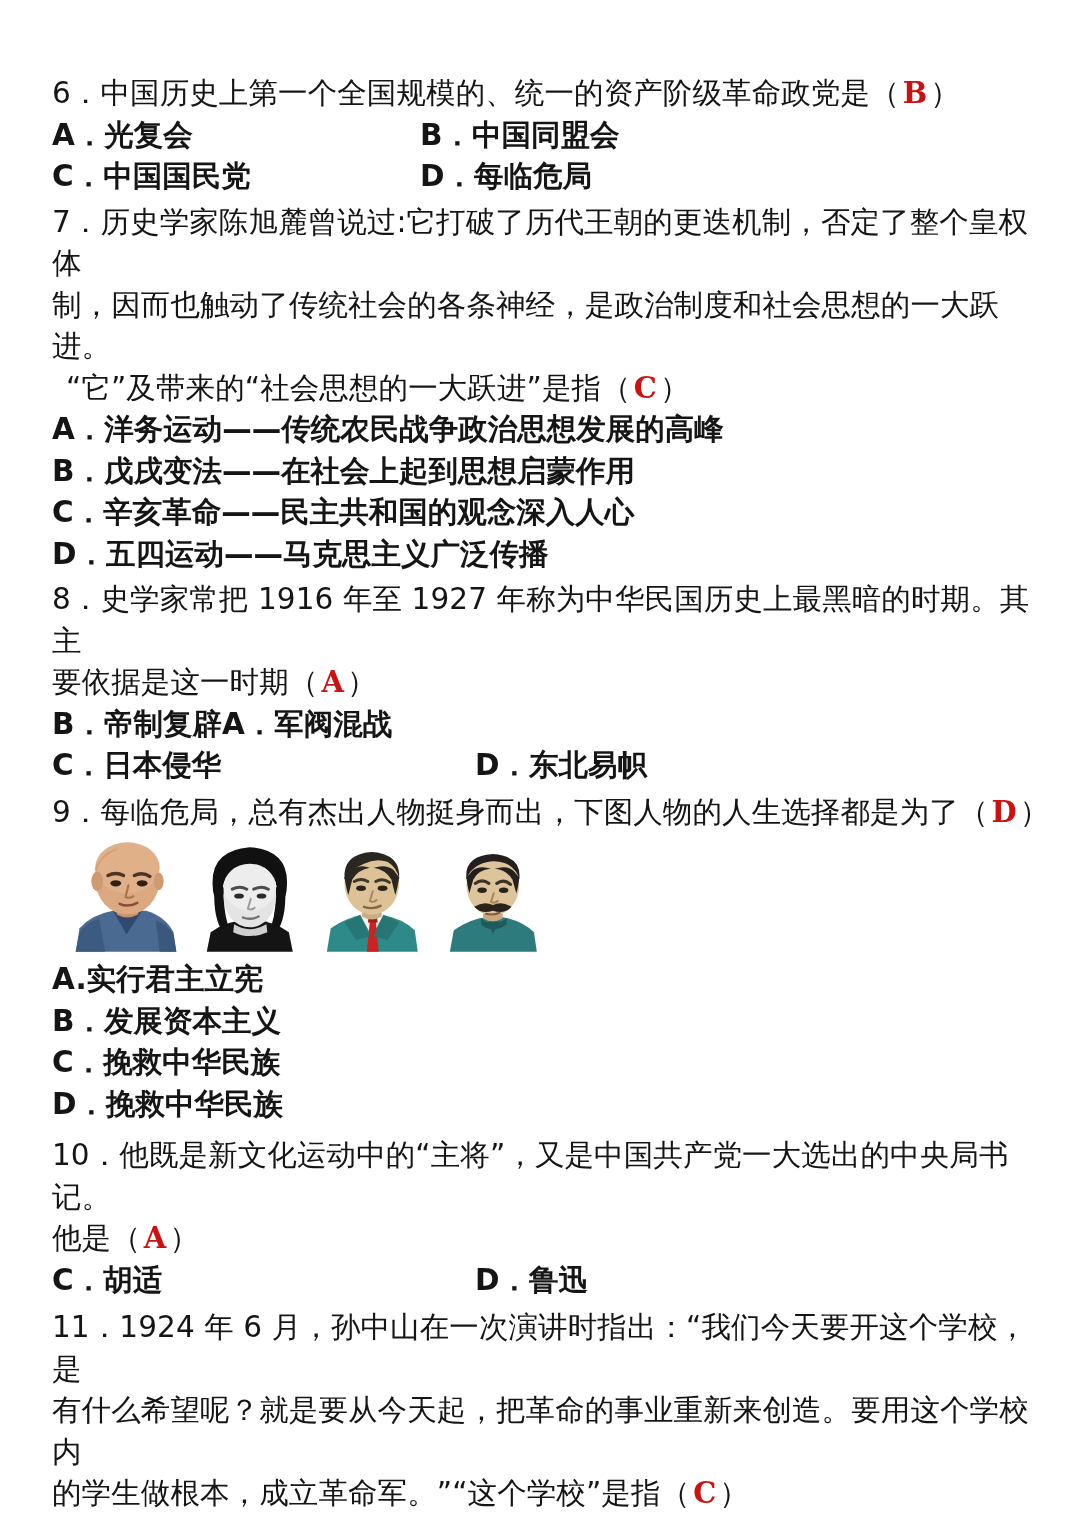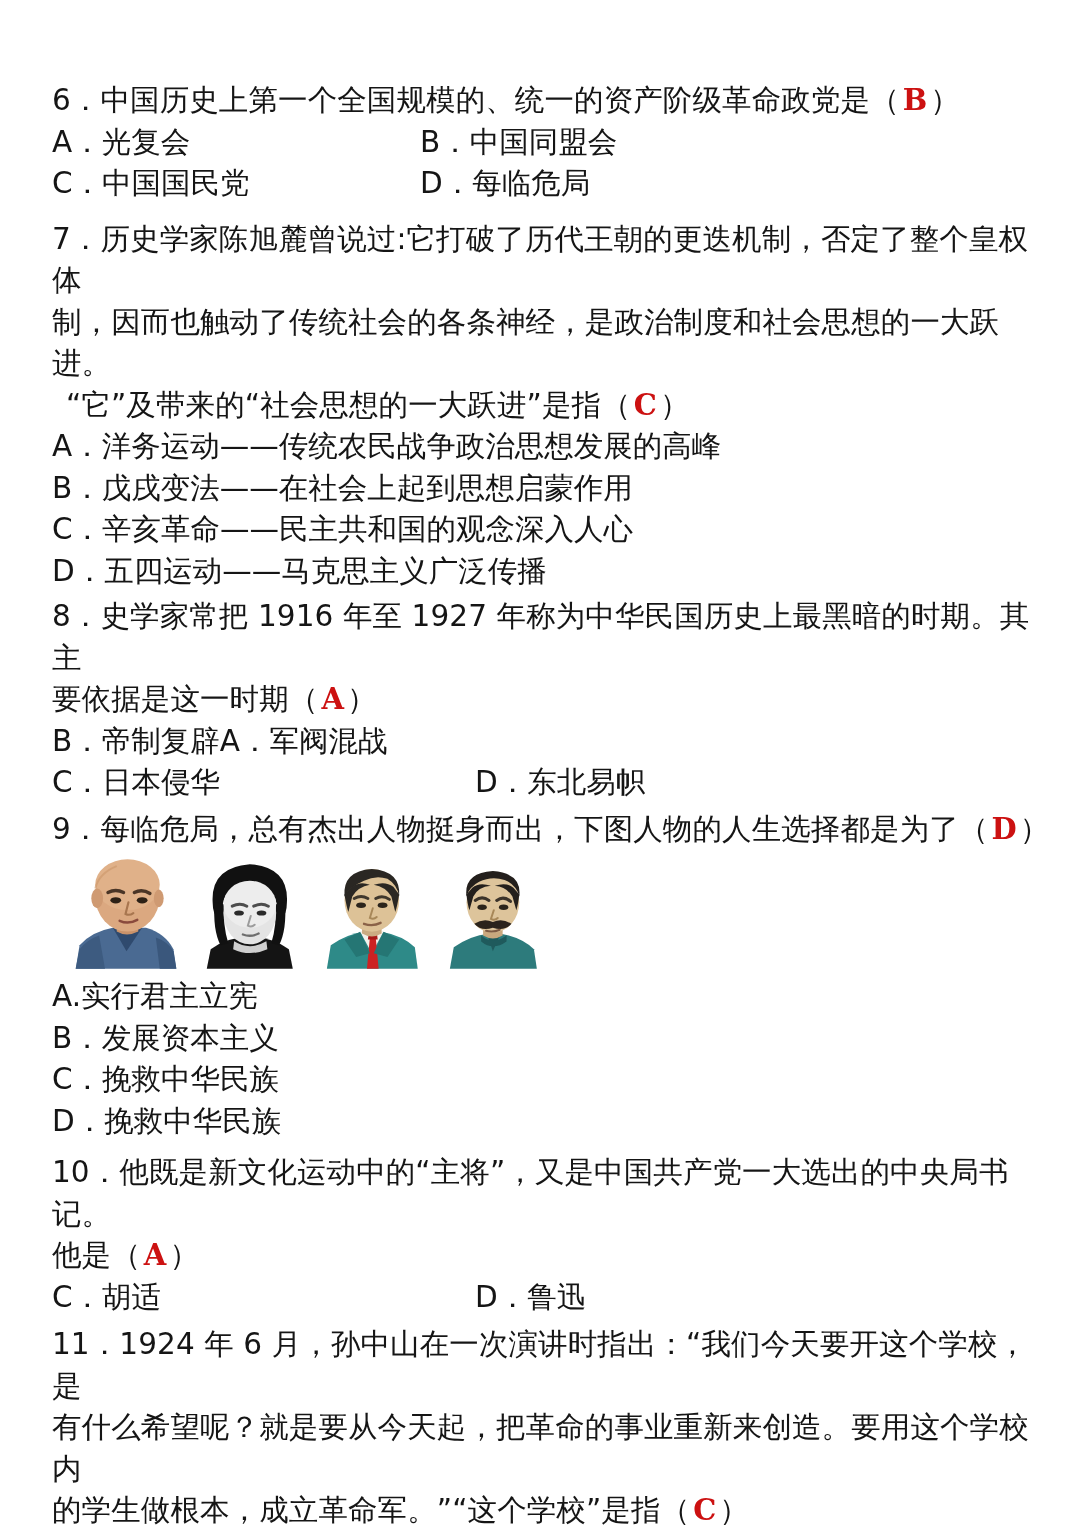--- a/index.html
+++ b/index.html
@@ -36,21 +36,21 @@
   .stem {
     margin: 0 0 0 0;
   }
   .stem-indent {
     text-indent: 14px;
   }
   .opt {
     font-size: 29.5px;
     line-height: 41.5px;
     color: #151515;
-    font-weight: 400;
+    font-weight: 700;
     white-space: pre;
   }
 
   
   .optrow {
     display: flex;
     align-items: baseline;
   }
   .optrow .col-a { width: 368px; flex: 0 0 368px; }
   .optrow .col-a.wide { width: 423px; flex: 0 0 423px; }
@@ -63,22 +63,22 @@
     color: #cc1111;
     font-family: "DejaVu Serif", "Liberation Serif", serif;
     font-weight: bold;
     font-size: 29px;
     padding: 0 3px;
   }
   .paren { letter-spacing: 0; }
 
   
   .q { margin-bottom: 0px; }
-  .q6  { margin-top: 12px; }
-  .q7  { margin-top: 14px; }
+  .q6  { margin-top: 5px; }
+  .q7  { margin-top: 4px; }
   .q8  { margin-top: 4px; }
   .q9  { margin-top: 5px; }
   .q10 { margin-top: 10px; }
   .q11 { margin-top: 6px; }
 
   
   .portraits {
     margin: 8px 0 6px 10px;
     width: 480px;
     height: 112px;

